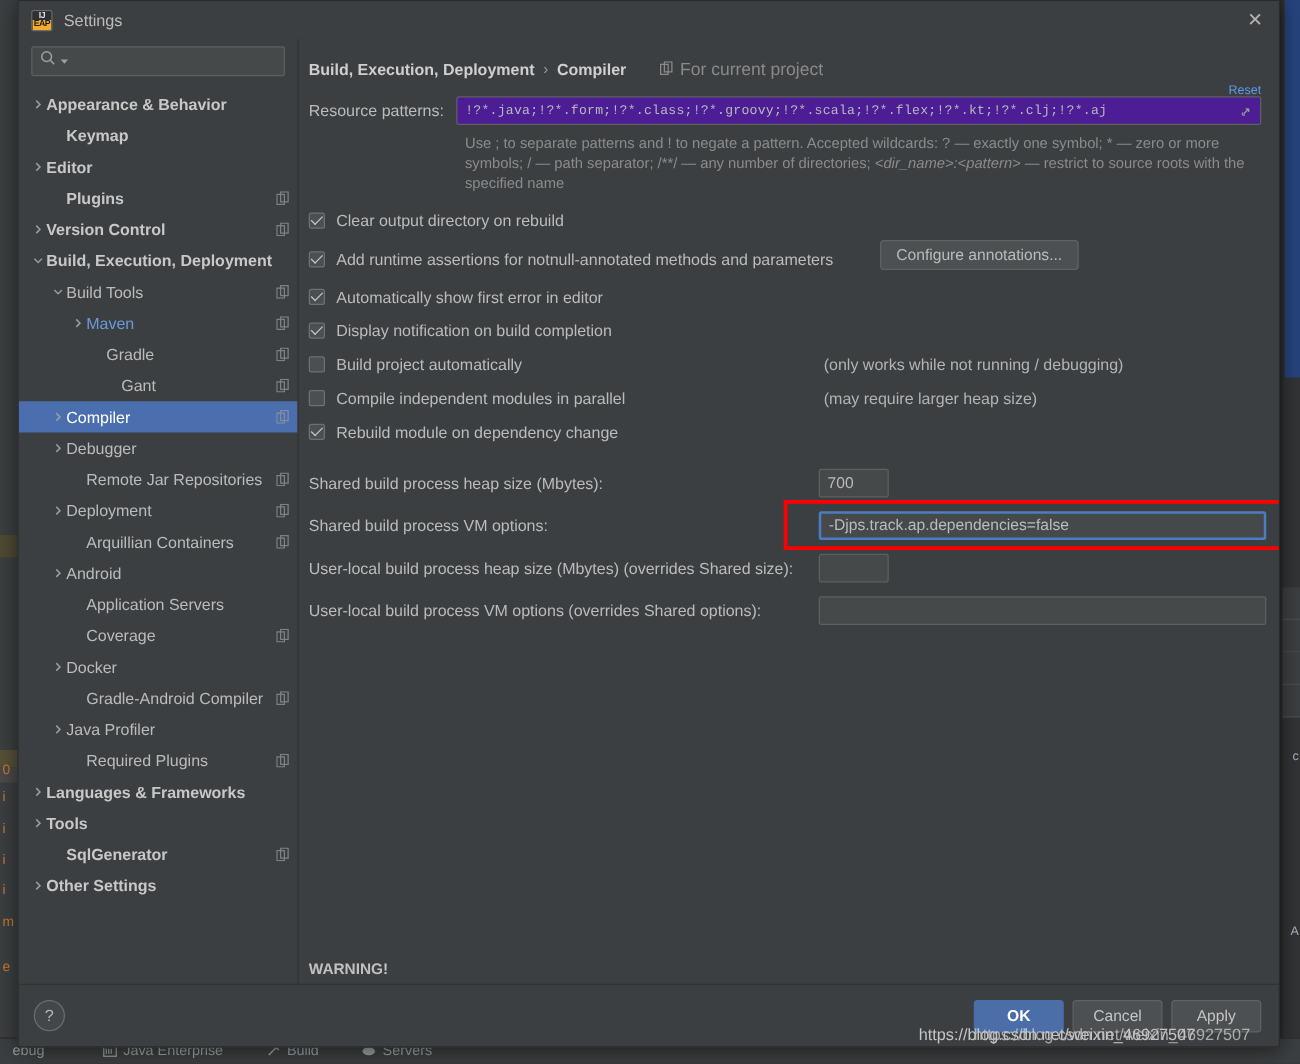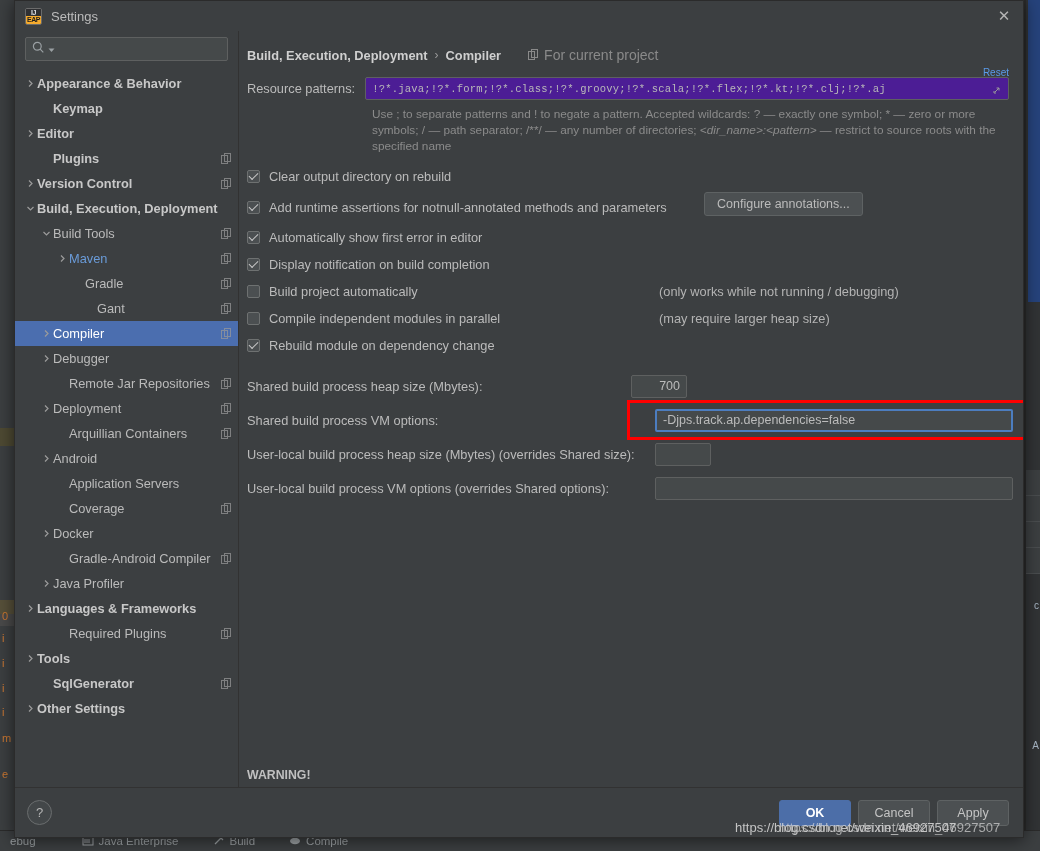--- a/index.html
+++ b/index.html
@@ -345,21 +345,21 @@
           </svg>
       </span>
       <span>Build</span>
     </div>
     <div class="bb-item" style="margin-left:14px">
       <span class="bb-ico">
         <svg width="12" height="12" viewBox="0 0 12 12">
             <ellipse cx="6" cy="6" rx="5" ry="3.2" fill="#9ba0a3"></ellipse>
           </svg>
       </span>
-      <span>Compile</span>
+      <span>Servers</span>
     </div>
   </div>
 </div>
 
 <div id="settings-dialog">
 
   <div class="titlebar">
     <span class="ij-icon">
       <span class="top">IJ</span>
       <span class="bot">EAP</span>
@@ -585,37 +585,37 @@
             </span>
           </div>
           <div class="tree-row" style="padding-left: 24px;">
             <span class="tw">
               <svg width="9" height="9" viewBox="0 0 9 9">
                 <path d="M3 1.5 L6 4.5 L3 7.5" fill="none" stroke="currentColor" stroke-width="1.2"></path>
               </svg>
             </span>
             <span class="tree-label">Java Profiler</span>
           </div>
+          <div class="tree-row" style="padding-left: 40px;">
+            <span class="tw"></span>
+            <span class="tree-label">Required Plugins</span>
+            <span class="copy-ico">
+              <svg width="11" height="11" viewBox="0 0 11 11">
+                <rect x="0.5" y="2.5" width="6" height="8" fill="none" stroke="#9a9a9a"></rect>
+                <rect x="3.5" y="0.5" width="6" height="8" fill="none" stroke="#9a9a9a"></rect>
+              </svg>
+            </span>
+          </div>
           <div class="tree-row bold" style="padding-left: 8px;">
             <span class="tw">
               <svg width="9" height="9" viewBox="0 0 9 9">
                 <path d="M3 1.5 L6 4.5 L3 7.5" fill="none" stroke="currentColor" stroke-width="1.2"></path>
               </svg>
             </span>
             <span class="tree-label">Languages &amp; Frameworks</span>
-          </div>
-          <div class="tree-row" style="padding-left: 40px;">
-            <span class="tw"></span>
-            <span class="tree-label">Required Plugins</span>
-            <span class="copy-ico">
-              <svg width="11" height="11" viewBox="0 0 11 11">
-                <rect x="0.5" y="2.5" width="6" height="8" fill="none" stroke="#9a9a9a"></rect>
-                <rect x="3.5" y="0.5" width="6" height="8" fill="none" stroke="#9a9a9a"></rect>
-              </svg>
-            </span>
           </div>
           <div class="tree-row bold" style="padding-left: 8px;">
             <span class="tw">
               <svg width="9" height="9" viewBox="0 0 9 9">
                 <path d="M3 1.5 L6 4.5 L3 7.5" fill="none" stroke="currentColor" stroke-width="1.2"></path>
               </svg>
             </span>
             <span class="tree-label">Tools</span>
           </div>
           <div class="tree-row bold" style="padding-left: 24px;">
@@ -702,21 +702,21 @@
           </div>
           <div class="cb-row">
             <span class="cb checked"></span>
             <span class="cb-label">Rebuild module on dependency change</span>
           </div>
         </div>
 
       <div id="field-list" style="margin-top:10px; position:relative;">
           <div class="field-row">
             <span class="lbl">Shared build process heap size (Mbytes):</span>
-            <span class="input-box" style="left: 384px; width: 56px; justify-content: flex-end;">
+            <span class="input-box" style="left: 408px; width: 56px;">
               <span>700</span>
             </span>
           </div>
           <div class="field-row">
             <span class="lbl">Shared build process VM options:</span>
             <span class="input-box focused" style="left: 408px; width: 358px;">
               <span>-Djps.track.ap.dependencies=false</span>
             </span>
             <span class="redbox" style="left: 380px; top: -3px; width: 408px; height: 40px;"></span>
           </div>

